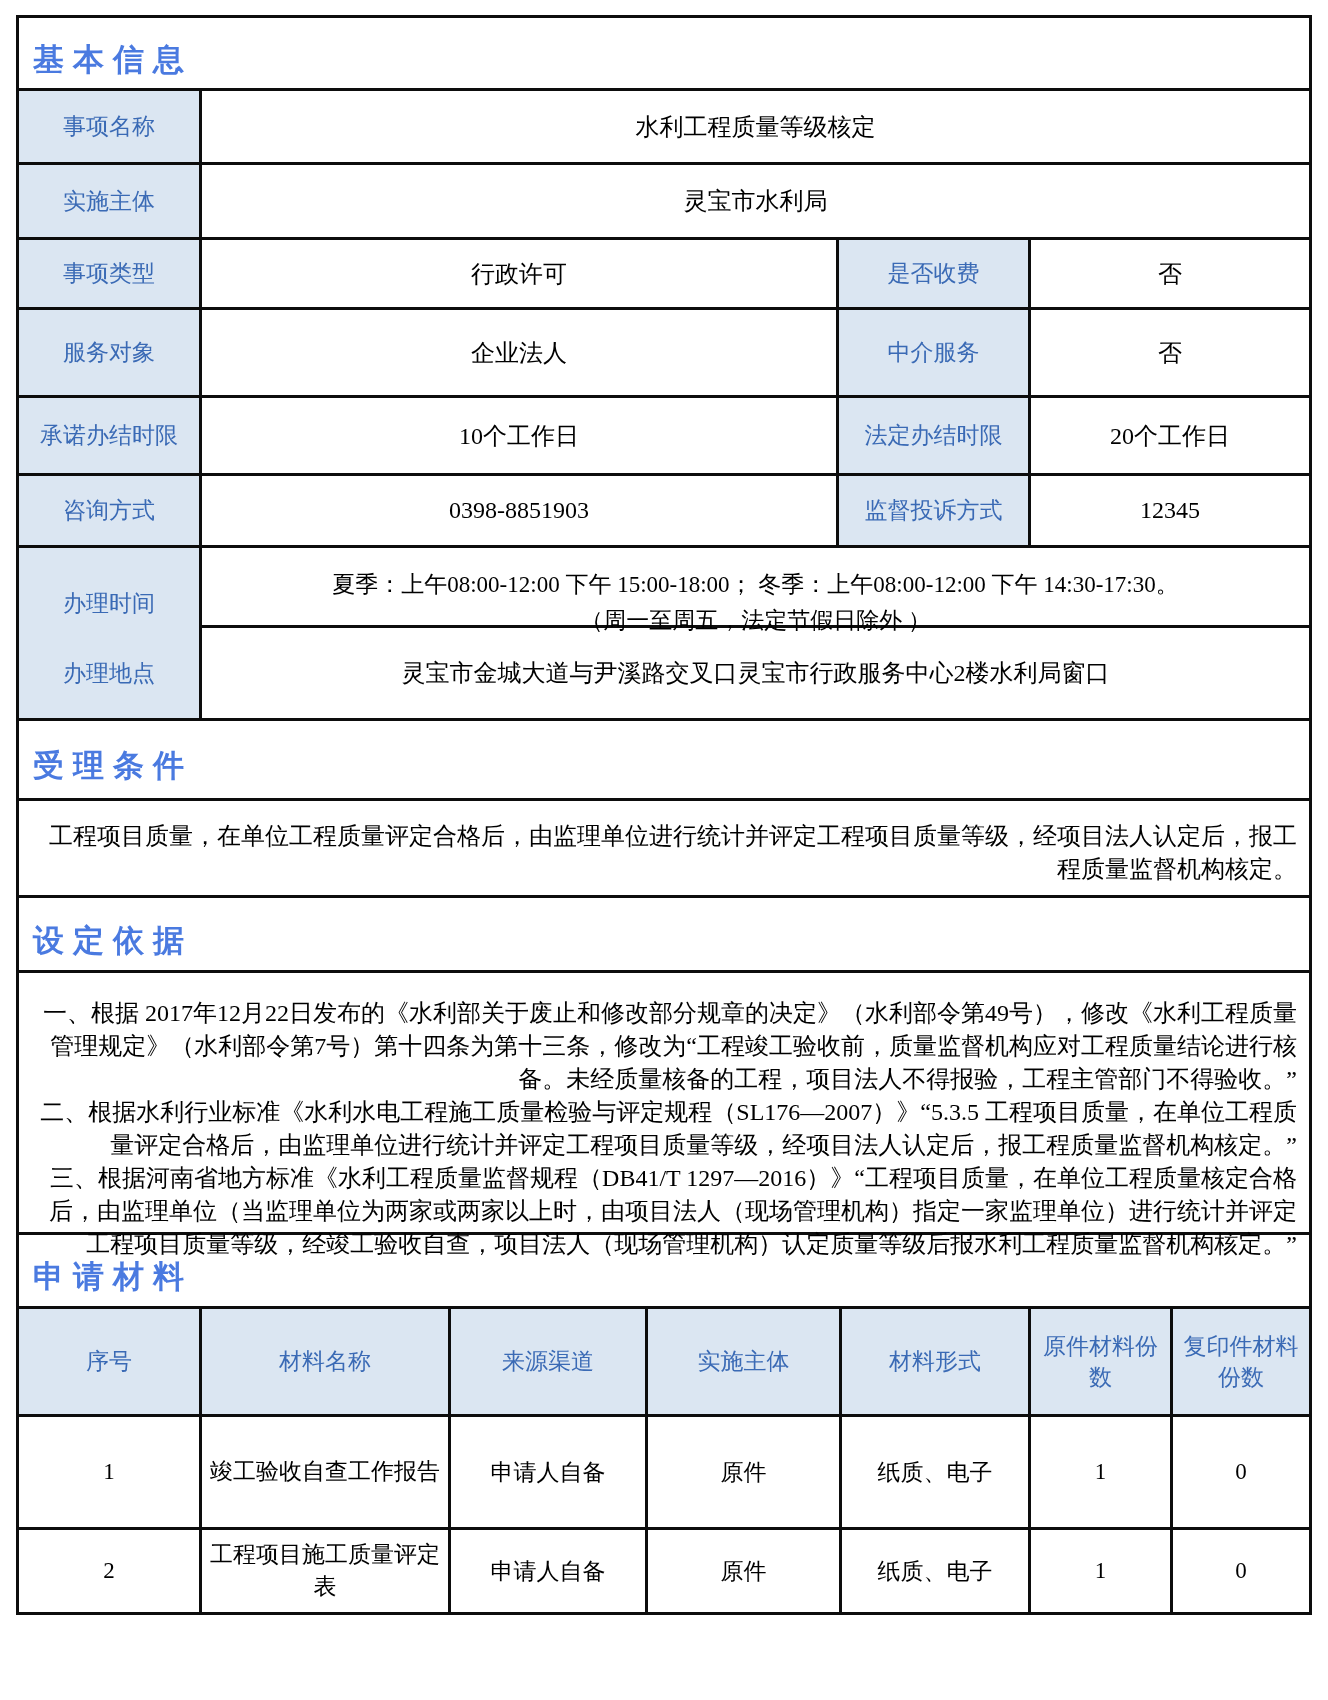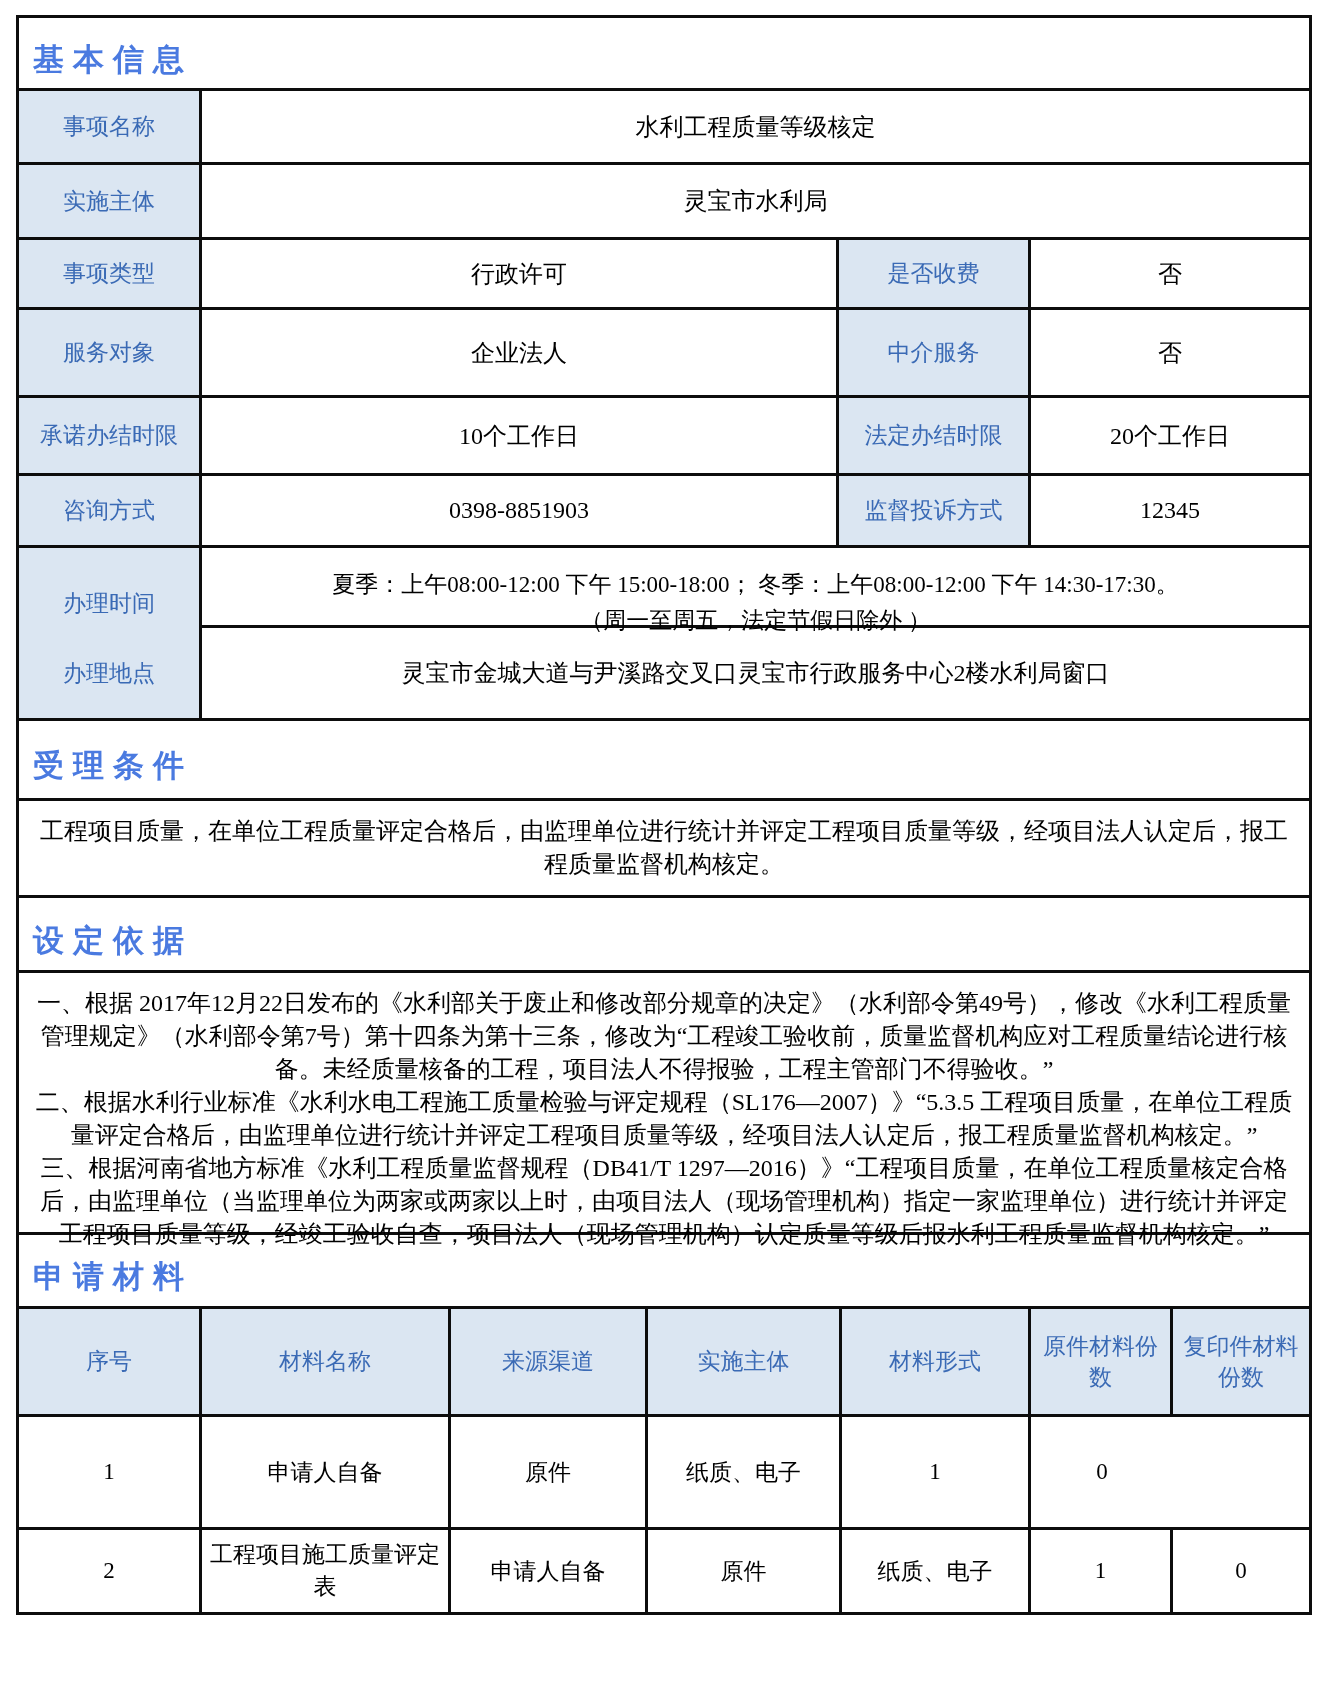--- a/index.html
+++ b/index.html
@@ -42,21 +42,21 @@
   .value.small{font-size:23px;}
   .two-line{flex-direction:column;line-height:36px;padding:19px 8px;}
   .section-title{
     font-family:"Liberation Sans","DejaVu Sans",sans-serif;
     font-weight:bold;font-size:31px;color:var(--section-title-blue);
     letter-spacing:9px;display:flex;align-items:center;
     justify-content:flex-start;text-align:left;padding:0 0 0 14px;margin-top:13px;
   }
   .content-cell{
     display:flex;align-items:center;justify-content:flex-start;
-    text-align:center;font-size:24px;line-height:33px;padding:6px 12px;
+    text-align:right;font-size:24px;line-height:33px;padding:6px 12px;margin-top:10px;
   }
   .content-cell.topalign{align-items:flex-start;padding-top:14px;}
   .content-cell p{margin:0;}
   .mat .cell{font-size:23px;}
   .mat .label{line-height:31px;padding:4px 6px;}
   .mat .name-cell{line-height:32px;}
 </style>
 </head>
 <body>
 
@@ -144,20 +144,21 @@
     <div class="cell label">材料名称</div>
     <div class="cell label">来源渠道</div>
     <div class="cell label">实施主体</div>
     <div class="cell label">材料形式</div>
     <div class="cell label">原件材料份数</div>
     <div class="cell label">复印件材料份数</div>
   </div>
 
   <div class="row mat" style="height:113px">
     <div class="cell">1</div>
+    <div class="cell name-cell">竣工验收自查工作报告</div>
     <div class="cell">申请人自备</div>
     <div class="cell">原件</div>
     <div class="cell">纸质、电子</div>
     <div class="cell">1</div>
     <div class="cell">0</div>
   </div>
 
   <div class="row mat" style="height:82px">
     <div class="cell">2</div>
     <div class="cell name-cell">工程项目施工质量评定表</div>

